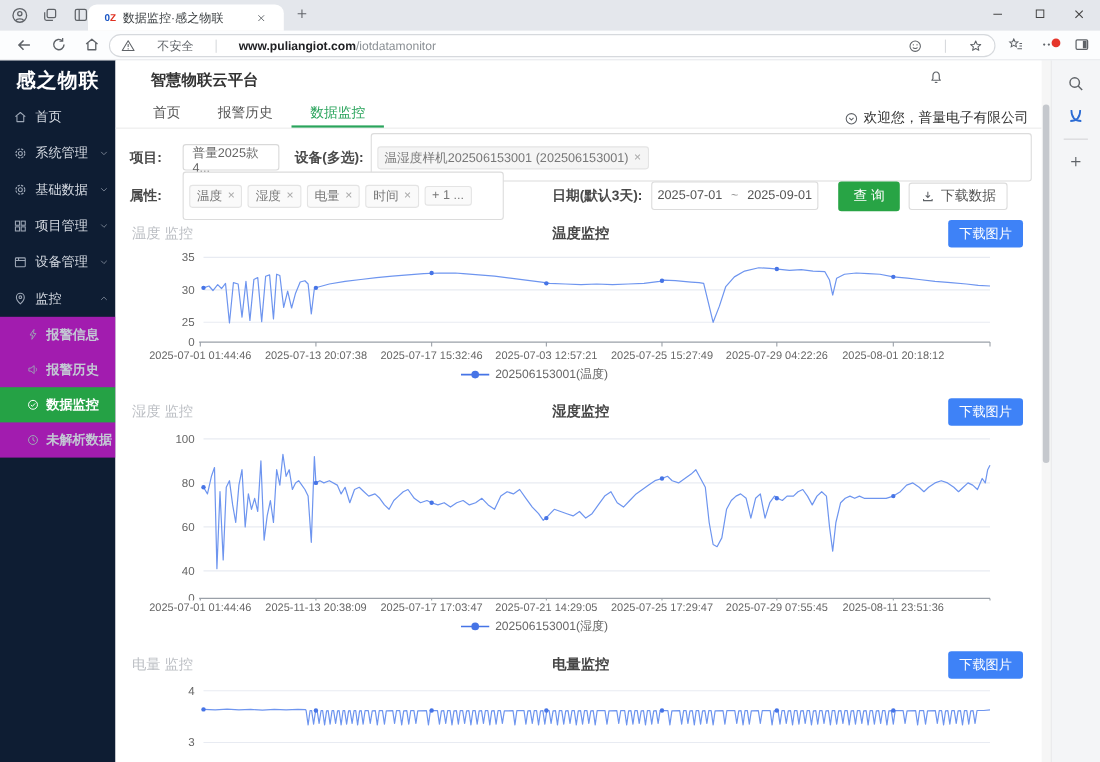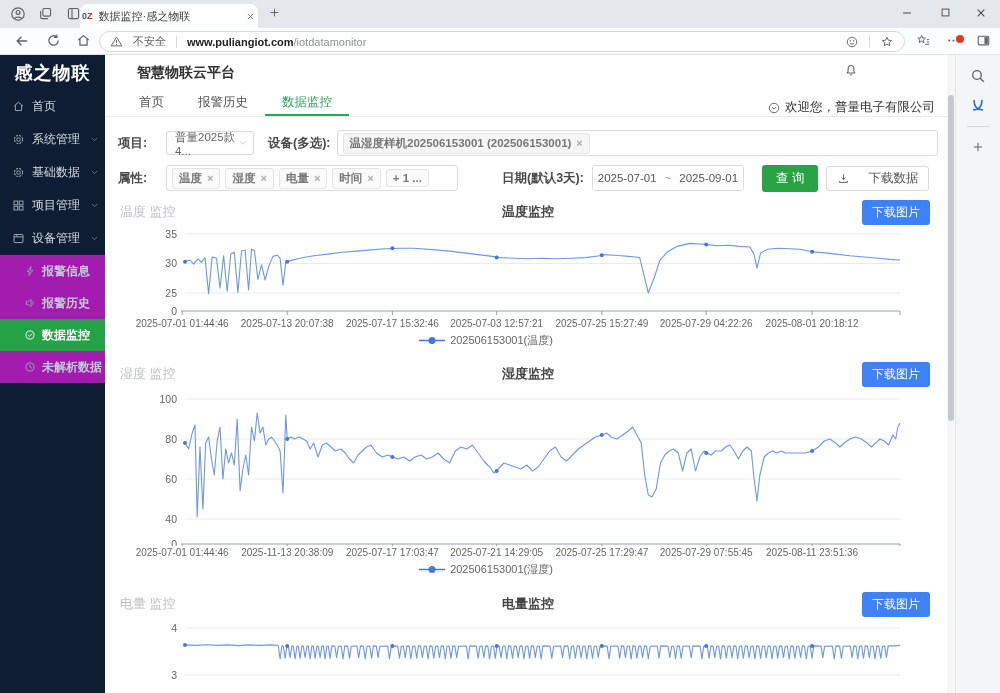--- a/index.html
+++ b/index.html
@@ -4,28 +4,28 @@
 <style>
   *{box-sizing:border-box;margin:0;padding:0;}
   html,body{width:1000px;height:693px;overflow:hidden;}
   body{font-family:"Liberation Sans","DejaVu Sans",sans-serif;background:#fff;font-size:12px;color:#333;}
   svg{display:block;}
   .ico{display:inline-flex;align-items:center;justify-content:center;color:#5f6368;}
 
   
   .tabbar{height:28px;background:#e4e7ec;position:relative;}
   .tabbar .ico{position:absolute;top:6px;}
-  .btab{position:absolute;left:80px;top:4px;width:178px;height:24px;background:#fff;border-radius:8px 8px 0 0;display:flex;align-items:center;padding:0 2px;gap:6px;}
+  .btab{position:absolute;left:80px;top:4px;width:178px;height:24px;background:#fff;border-radius:8px 8px 0 0;display:flex;align-items:center;padding:0 15px;gap:6px;}
   .btab-title{flex:1;font-size:11px;color:#3c4043;white-space:nowrap;overflow:hidden;}
   .favicon{font-size:9px;font-weight:bold;letter-spacing:0;}
   .favicon .b{color:#1a56c4;} .favicon .r{color:#e03020;}
   .winctl{position:absolute;top:7px;color:#444;}
   .toolbar{height:27px;background:#fcfdfe;border-bottom:1px solid #e1e3e7;position:relative;}
   .toolbar .ico{position:absolute;top:5px;}
-  .addressbar{position:absolute;left:99px;top:3px;width:806px;height:21px;background:#fff;border:1px solid #d6d9dd;border-radius:11px;display:flex;align-items:center;padding:0 10px;gap:10px;font-size:11px;color:#5f6368;}
+  .addressbar{position:absolute;left:99px;top:3px;width:806px;height:21px;background:#fff;border:1px solid #d6d9dd;border-radius:11px;display:flex;align-items:center;padding:0 10px;gap:20px;font-size:11px;color:#5f6368;}
   .url-host{color:#202124;font-weight:bold;}
   .url-path{color:#8b9095;}
   .vsep{width:1px;height:12px;background:#d8dadd;}
   .mr-auto{margin-left:auto;}
   .reddot{position:absolute;width:8px;height:8px;border-radius:50%;background:#e5352b;top:2px;left:10px;}
 
   
   .window{display:flex;height:638px;position:relative;}
 
   
@@ -48,31 +48,31 @@
   .hgroup{display:flex;align-items:center;gap:4px;font-size:12.5px;color:#333;cursor:pointer;}
   .page-tabs{height:27px;display:flex;align-items:stretch;padding-left:17px;border-bottom:1px solid #ebebeb;}
   .ptab{padding:0 17px;display:flex;align-items:center;font-size:12.5px;color:#555;border-bottom:2px solid transparent;cursor:pointer;}
   .ptab.active{color:#2aa45c;border-bottom-color:#2aa45c;}
 
   
   .filters{padding:13px 9px 0 13px;}
   .frow{display:flex;align-items:center;height:26px;margin-bottom:9px;}
   .flabel{font-size:12.5px;color:#4a4a4a;font-weight:bold;flex-shrink:0;}
   .w44{width:44px;}
-  .selectbox{margin-left:4px;width:88px;height:24px;border:1px solid #d9d9d9;border-radius:3px;display:flex;align-items:center;padding:0 5px 0 8px;font-size:11.5px;color:#666;cursor:pointer;}
+  .selectbox{margin-left:4px;width:88px;height:24px;border:1px solid #d9d9d9;border-radius:3px;display:flex;align-items:center;padding:0 5px 0 8px;font-size:11.5px;color:#666;cursor:pointer;flex-direction:column;}
   .selectbox .chev{margin-left:auto;color:#bbb;}
-  .inputbox{border:1px solid #dcdcdc;border-radius:3px;height:26px;display:flex;align-items:center;padding:0 5px;background:#fff;font-weight:bold;}
+  .inputbox{border:1px solid #dcdcdc;border-radius:3px;height:44px;display:flex;align-items:center;padding:0 5px;background:#fff;}
   .devbox{margin-left:6px;flex:1;}
   .attrbox{margin-left:4px;width:292px;}
   .tag{display:inline-flex;align-items:center;gap:5px;border:1px solid #e4e4e4;background:#fafafa;border-radius:3px;padding:2px 6px;font-size:11.5px;color:#777;margin-right:5px;white-space:nowrap;}
   .tag .x{color:#aaa;font-size:11px;cursor:pointer;line-height:1;}
   .datelabel{margin-left:44px;}
   .datebox{margin-left:8px;width:152px;height:26px;border:1px solid #dcdcdc;border-radius:3px;display:flex;align-items:center;justify-content:center;gap:8px;font-size:11.5px;color:#555;}
   .btn-green{margin-left:18px;background:#28a445;color:#fff;border:none;border-radius:3px;font-size:12.5px;padding:5px 14px;cursor:pointer;font-family:inherit;}
-  .btn-plain{margin-left:8px;background:#fff;border:1px solid #dcdcdc;border-radius:3px;font-size:12.5px;color:#555;padding:3px 10px;display:flex;align-items:center;gap:18px;cursor:pointer;font-family:inherit;}
+  .btn-plain{margin-left:8px;background:#fff;border:1px solid #dcdcdc;border-radius:3px;font-size:12.5px;color:#555;padding:3px 10px;display:flex;align-items:center;gap:5px;cursor:pointer;font-family:inherit;}
 
   
   .charts{padding:0 9px 0 13px;}
   .chart-sec{position:relative;}
   .mt9{margin-top:9px;} .mt14{margin-top:14px;} .mt15{margin-top:15px;}
   .chart-head{height:22px;position:relative;}
   .chart-side{position:absolute;left:2px;top:3px;font-size:13px;color:#bcbfc4;}
   .chart-title{position:absolute;left:50%;transform:translateX(-50%);top:3px;font-size:13px;font-weight:bold;color:#464646;}
   .dl-btn{position:absolute;right:8px;top:0;background:#3e82f7;color:#fff;border:none;border-radius:3px;font-size:12px;padding:4px 10px;cursor:pointer;font-family:inherit;}
   .chart-svg{width:820px;margin-top:3px;}
@@ -289,20 +289,36 @@
               <g fill="none" stroke="currentColor" stroke-width="1.2">
                 <rect x="2.5" y="3" width="11" height="10" rx="1"></rect>
                 <path d="M2.5 6 H13.5 M6 3 V6"></path>
               </g>
             </svg>
           </span>
           <span>设备管理</span>
           <span class="ico chev">
             <svg viewBox="0 0 16 16" width="9" height="9">
               <path d="M3.5 5.5 L8 10 L12.5 5.5" fill="none" stroke="currentColor" stroke-width="1.3"></path>
+            </svg>
+          </span>
+        </div>
+        <div class="nav-item">
+          <span class="ico">
+            <svg viewBox="0 0 16 16" width="13" height="13">
+              <g fill="none" stroke="currentColor" stroke-width="1.2">
+                <path d="M8 13.8 C8 13.8 3.6 9.8 3.6 6.4 A4.4 4.4 0 0 1 12.4 6.4 C12.4 9.8 8 13.8 8 13.8 Z"></path>
+                <circle cx="8" cy="6.4" r="1.5"></circle>
+              </g>
+            </svg>
+          </span>
+          <span>监控</span>
+          <span class="ico chev">
+            <svg viewBox="0 0 16 16" width="9" height="9">
+              <path d="M3.5 10 L8 5.5 L12.5 10" fill="none" stroke="currentColor" stroke-width="1.3"></path>
             </svg>
           </span>
         </div>
         <div class="nav-sub">
           <div class="sub-item">
             <span class="ico">
               <svg viewBox="0 0 16 16" width="12" height="12">
                 <path d="M9.2 2 L4.4 8.8 H7.4 L6.6 14 L11.6 7 H8.6 Z" fill="none" stroke="currentColor" stroke-width="1.1" stroke-linejoin="round"></path>
               </svg>
             </span>

